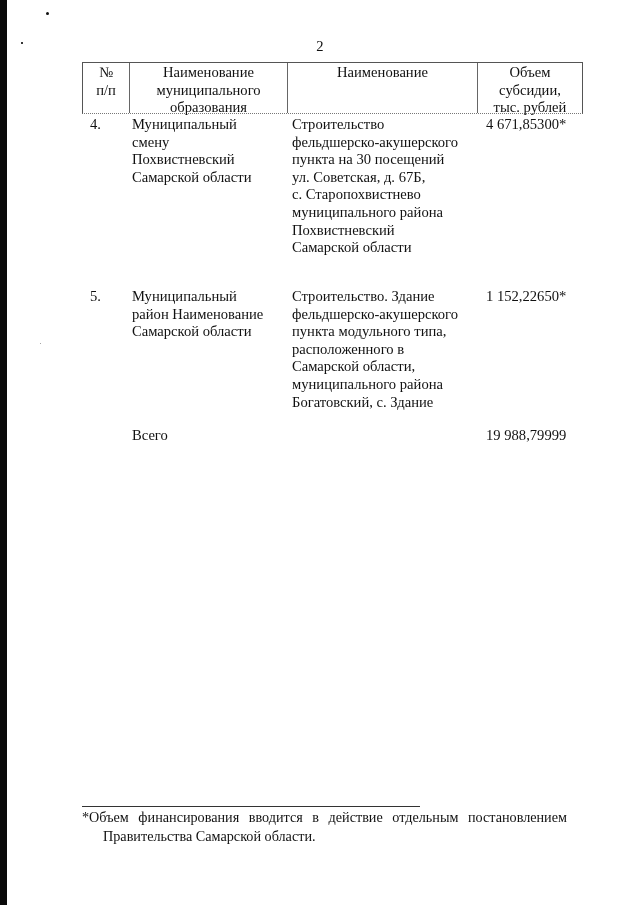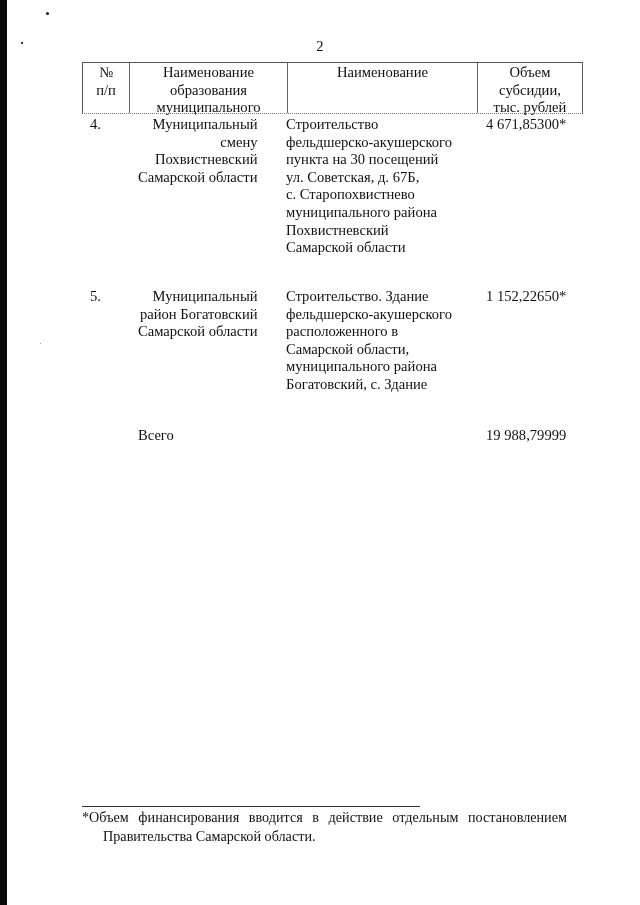--- a/index.html
+++ b/index.html
@@ -56,22 +56,22 @@
     .th-num   { left: 0;   width: 46px; }
     .th-mun   { left: 46px;  width: 158px; }
     .th-event { left: 204px; width: 190px; }
     .th-sum   { left: 394px; width: 105px; }
     .line { display: block; white-space: nowrap; }
 
     
     .row { position: absolute; left: 82px; width: 501px; }
     .cell { position: absolute; top: 0; }
     .c-num   { left: 8px; }
-    .c-mun   { left: 56px; text-align: right; }
-    .c-event { left: 204px; }
+    .c-mun   { left: 50px; }
+    .c-event { left: 210px; }
     .c-sum   { left: 404px; white-space: nowrap; }
 
     .row-4 { top: 116px; }
     .row-5 { top: 288px; }
     .row-total { top: 427px; }
 
     .footnote-rule {
       position: absolute;
       left: 82px; top: 806px;
       width: 338px; height: 0;
@@ -97,22 +97,22 @@
 
 <div class="page-number">2</div>
 
 <div class="thead">
   <div class="th th-num">
     <span class="line">№</span>
     <span class="line">п/п</span>
   </div>
   <div class="th th-mun">
     <span class="line">Наименование</span>
+    <span class="line">муниципального</span>
     <span class="line">образования</span>
-    <span class="line">муниципального</span>
   </div>
   <div class="th th-event">
     <span class="line">Наименование</span>
   </div>
   <div class="th th-sum">
     <span class="line">Объем</span>
     <span class="line">субсидии,</span>
     <span class="line">тыс. рублей</span>
   </div>
 </div>
@@ -135,26 +135,27 @@
     <span class="line">Похвистневский</span>
     <span class="line">Самарской области</span>
   </div>
   <div class="cell c-sum">4 671,85300*</div>
 </div>
 
 <div class="row row-5">
   <div class="cell c-num">5.</div>
   <div class="cell c-mun">
     <span class="line">Муниципальный</span>
-    <span class="line">район Богатовский</span>
+    <span class="line">район Наименование</span>
     <span class="line">Самарской области</span>
   </div>
   <div class="cell c-event">
     <span class="line">Строительство. Здание</span>
     <span class="line">фельдшерско-акушерского</span>
+    <span class="line">пункта модульного типа,</span>
     <span class="line">расположенного в</span>
     <span class="line">Самарской области,</span>
     <span class="line">муниципального района</span>
     <span class="line">Богатовский, с. Здание</span>
   </div>
   <div class="cell c-sum">1 152,22650*</div>
 </div>
 
 <div class="row row-total">
   <div class="cell c-mun">Всего</div>

